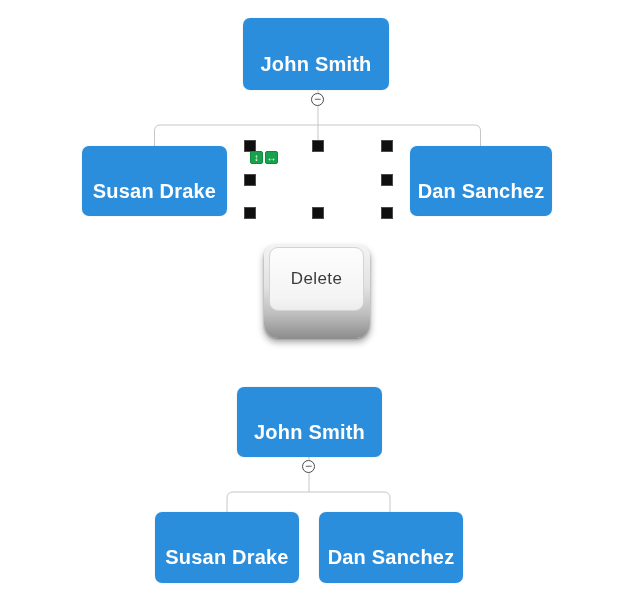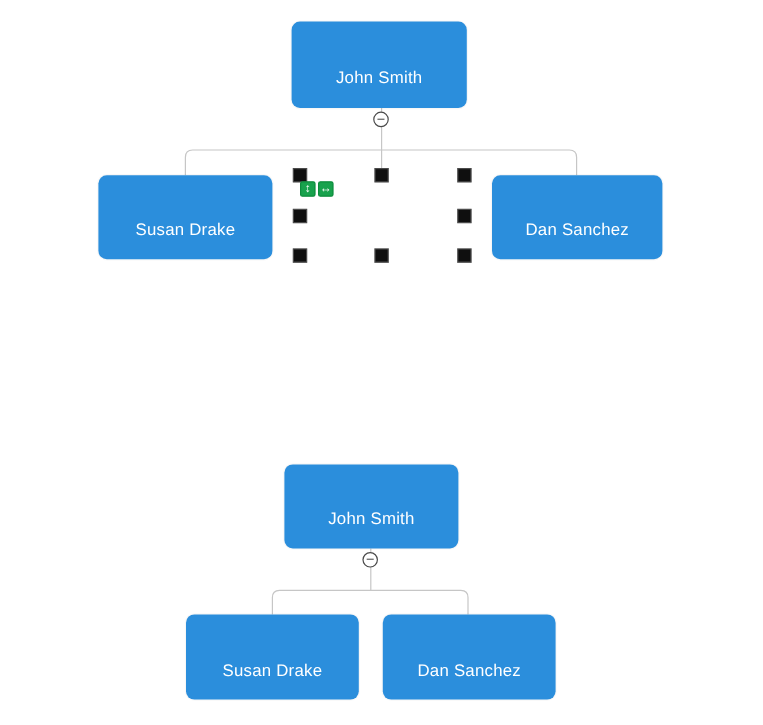--- a/index.html
+++ b/index.html
@@ -12,21 +12,21 @@
 
   .node{
     position:absolute;z-index:2;
     background:var(--node-fill,#2B8EDC);
     border-radius:7px;
     display:flex;align-items:center;justify-content:center;
     color:var(--node-text,#FFFFFF);
     box-shadow:0 0 0 1px rgba(0,0,0,0.03);
   }
   .node-label{
-    font-size:14px;font-weight:normal;letter-spacing:0.2px;
+    font-size:20px;font-weight:bold;letter-spacing:0.2px;
     color:var(--node-text,#FFFFFF);
     margin-top:20px;
   }
 
   .collapse{
     position:absolute;z-index:3;width:13px;height:13px;box-sizing:border-box;
     background:#ffffff;border:1px solid var(--collapse-border,#4A4A4A);border-radius:50%;
     display:flex;align-items:center;justify-content:center;cursor:pointer;
   }
   .collapse .minus{
@@ -106,20 +106,26 @@
   <div class="handle" style="left:312px;top:207px"></div>
   <div class="handle" style="left:381px;top:207px"></div>
 
   <div class="badge" style="left:250px;top:151px">
     <span>↕</span>
   </div>
   <div class="badge" style="left:265px;top:151px">
     <span>↔</span>
   </div>
 
+  <div class="delete-key">
+    <div class="key-base"></div>
+    <div class="key-top">
+      <span class="key-label">Delete</span>
+    </div>
+  </div>
 
   <div class="node" style="left:237px;top:387px;width:145px;height:70px">
     <span class="node-label">John Smith</span>
   </div>
 
   <div class="collapse" style="left:302px;top:460px">
     <span class="minus">−</span>
   </div>
 
   <div class="node" style="left:155px;top:512px;width:144px;height:71px">

